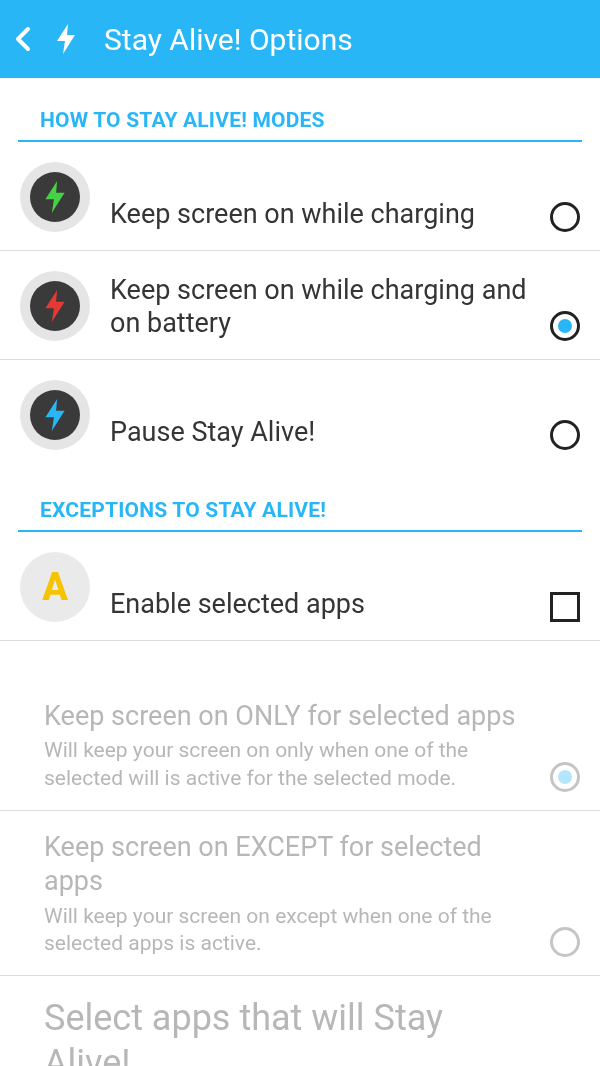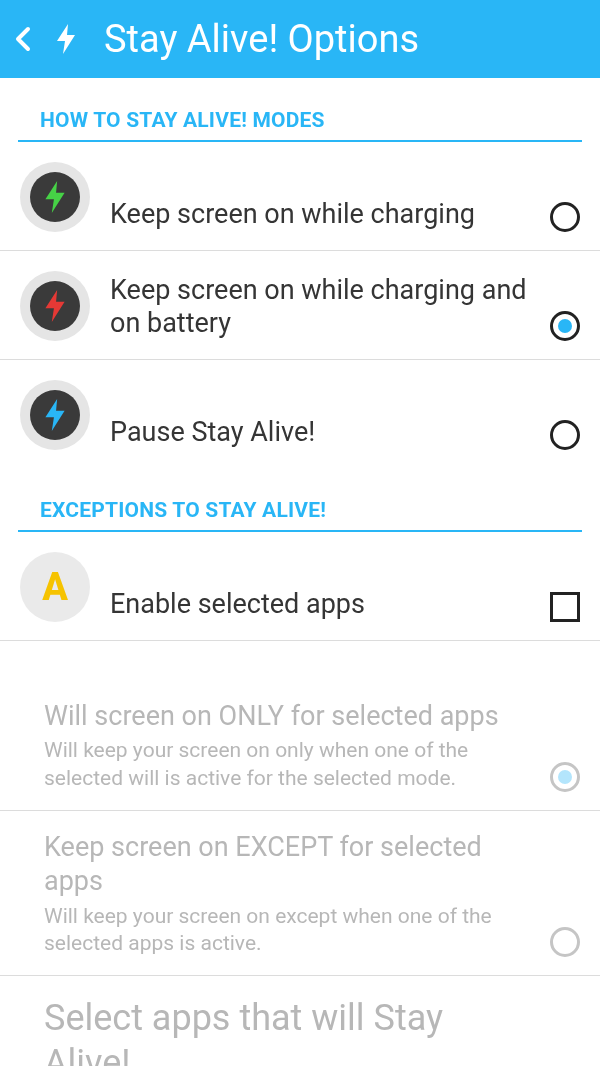--- a/index.html
+++ b/index.html
@@ -30,21 +30,21 @@
     }
     .header-bolt {
       width: 20px;
       height: 28px;
       display: flex;
       align-items: center;
       justify-content: center;
     }
     .header-title {
       color: #ffffff;
-      font-size: 38px;
+      font-size: 30px;
       font-weight: 400;
       margin-left: 8px;
     }
 
     
     .content {
       padding: 0;
     }
 
     
@@ -238,21 +238,21 @@
     <div class="row-text">
       <div class="row-title">Enable selected apps</div>
     </div>
     <div class="row-control">
       <div class="checkbox"></div>
     </div>
   </div>
 
   <div class="row no-icon disabled" style="min-height:170px;">
     <div class="row-text">
-      <div class="row-title" style="font-size:27px;">Will screen on ONLY for selected apps</div>
+      <div class="row-title" style="font-size:27px;">Keep screen on ONLY for selected apps</div>
       <div class="row-subtitle">Will keep your screen on only when one of the selected will is active for the selected mode.</div>
     </div>
     <div class="row-control">
       <div class="radio disabled checked"></div>
     </div>
   </div>
 
   <div class="row no-icon disabled" style="min-height:150px;">
     <div class="row-text">
       <div class="row-title" style="font-size:27px;">Keep screen on EXCEPT for selected apps</div>

